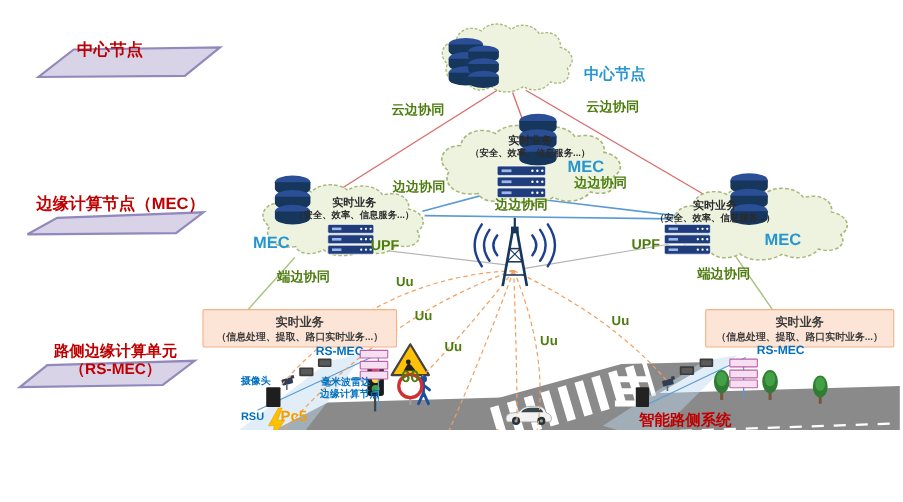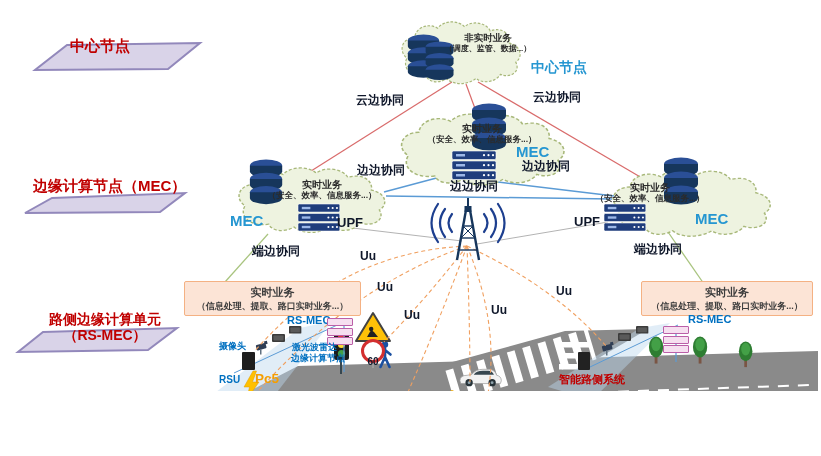--- a/index.html
+++ b/index.html
@@ -3,21 +3,21 @@
 <meta charset="utf-8">
 <style>
   html,body{margin:0;padding:0;background:#ffffff;}
   .stage{position:relative;width:821px;height:391px;background:#ffffff;overflow:hidden;
          font-family:"Liberation Sans",sans-serif;}
   .stage svg.art{position:absolute;left:0;top:0;}
   .t{position:absolute;white-space:nowrap;line-height:1.15;}
   .red{color:#c00000;font-weight:bold;}
   .skyblue{color:#2596d1;font-weight:bold;}
   .devblue{color:#0070c0;font-weight:bold;}
-  .ink{color:#0f172a;font-weight:bold;}
+  .ink{color:#4d7c0f;font-weight:bold;}
   .cloudtxt{color:#2b2b2b;font-weight:bold;text-align:center;}
   .orangetxt{color:#f59e00;font-weight:bold;}
   .obox{position:absolute;background:#fce4d6;border:1px solid #f4b183;border-radius:2px;
         text-align:center;color:#3d3d3d;font-weight:bold;padding:3px 1px 2px 1px;box-sizing:border-box;}
   .obox .l1{font-size:11px;}
   .obox .l2{font-size:9px;}
   .pinksrv{position:absolute;width:26px;}
   .pinksrv .bar{height:6px;border:1px solid #bb5fa8;background:#f6dff0;border-radius:1px;margin-bottom:1.5px;}
   .ctr{text-align:center;}
 </style>
@@ -217,24 +217,20 @@
   </g>
 </svg>
 
 <div class="t red" style="left:70px;top:37px;font-size:15px;">中心节点</div>
 <div class="t red ctr" style="left:26px;top:311px;width:158px;font-size:14px;">
   <div>路侧边缘计算单元</div>
   <div>（RS-MEC）</div>
 </div>
 <div class="t red" style="left:33px;top:177px;font-size:15px;">边缘计算节点（MEC）</div>
 
-<div class="t cloudtxt" style="left:440px;top:33px;width:96px;">
-  <div style="font-size:9.5px;">非实时业务</div>
-  <div style="font-size:8px;">（调度、监管、数据...）</div>
-</div>
 <div class="t skyblue" style="left:531px;top:59px;font-size:14px;">中心节点</div>
 
 <div class="t cloudtxt" style="left:402px;top:123px;width:160px;">
   <div style="font-size:10px;">实时业务</div>
   <div style="font-size:8.5px;">（安全、效率、信息服务...）</div>
 </div>
 <div class="t skyblue" style="left:516px;top:143px;font-size:15px;">MEC</div>
 
 <div class="t cloudtxt" style="left:247px;top:179px;width:150px;">
   <div style="font-size:10px;">实时业务</div>
@@ -280,22 +276,22 @@
       <div class="bar"></div>
 </div>
 <div class="pinksrv" style="left:663px;top:326px;">
   <div class="bar"></div>
       <div class="bar"></div>
       <div class="bar"></div>
 </div>
 
 <div class="t devblue" style="left:219px;top:341px;font-size:9px;">摄像头</div>
 <div class="t devblue" style="left:219px;top:354px;font-size:10px;margin-top:20px;">RSU</div>
-<div class="t devblue" style="left:292px;top:342px;font-size:9px;">激光波雷达</div>
+<div class="t devblue" style="left:292px;top:342px;font-size:9px;">毫米波雷达</div>
 <div class="t devblue" style="left:291px;top:353px;font-size:9px;">边缘计算节点</div>
-<div class="t red" style="left:559px;top:373px;font-size:11px;">智能路侧系统</div>
-<div class="t ink ctr" style="left:364px;top:356px;width:18px;font-size:10px;text-align:center;">60</div>
+<div class="t red" style="left:581px;top:373px;font-size:14px;">智能路侧系统</div>
+<div class="t ink ctr" style="left:364px;top:334px;width:18px;font-size:15px;text-align:center;">60</div>
 
 <div class="t orangetxt" style="left:255px;top:371px;font-size:13.5px;">Pc5</div>
 <div class="t orangetxt" style="left:326px;top:411px;font-size:13.5px;">Pc5</div>
 <div class="t orangetxt" style="left:429px;top:403px;font-size:13.5px;">Pc5</div>
 
 </div>
 
 </body></html>

